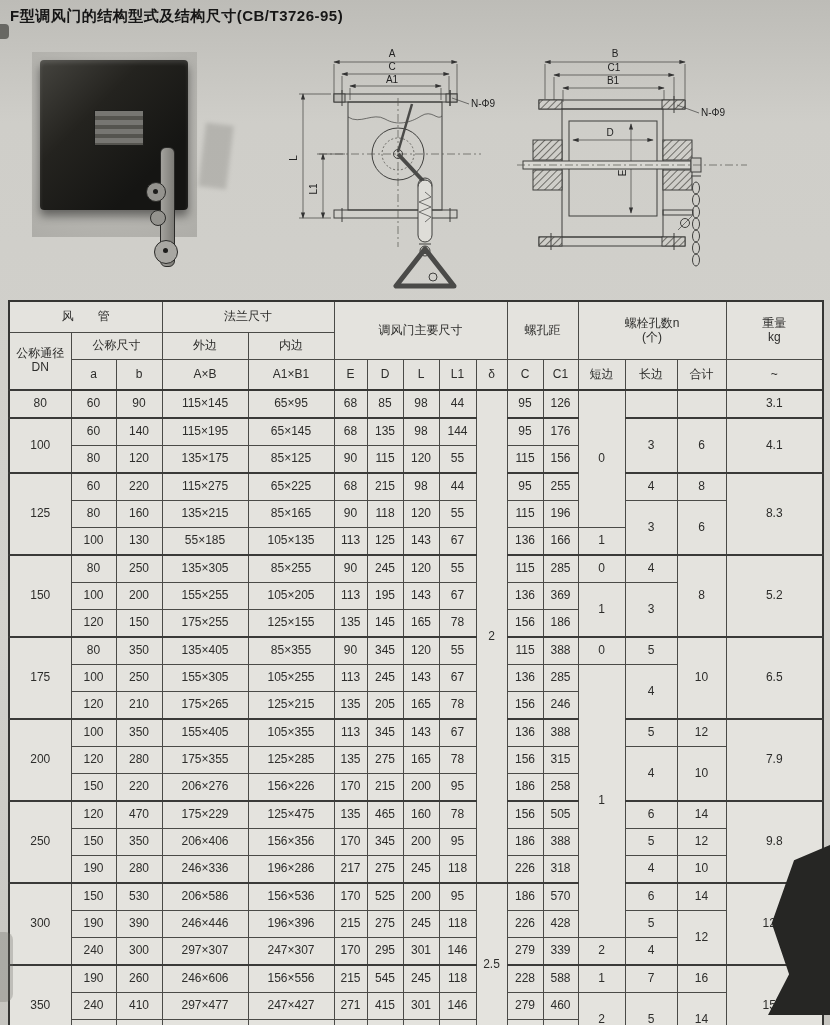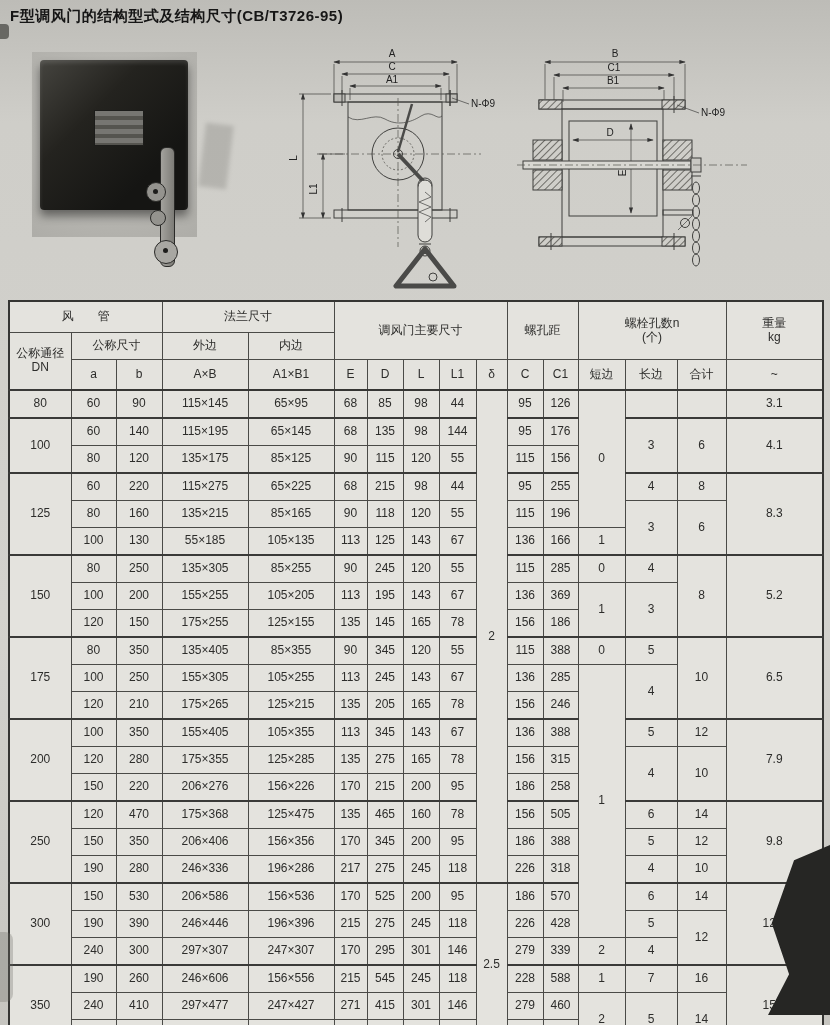--- a/index.html
+++ b/index.html
@@ -482,21 +482,21 @@
           <td>215</td>
           <td>200</td>
           <td>95</td>
           <td>186</td>
           <td>258</td>
         </tr>
         <tr class="grp">
           <td rowspan="3">250</td>
           <td>120</td>
           <td>470</td>
-          <td>175×368</td>
+          <td>175×229</td>
           <td>125×475</td>
           <td>135</td>
           <td>465</td>
           <td>160</td>
           <td>78</td>
           <td>156</td>
           <td>505</td>
           <td>6</td>
           <td>14</td>
           <td rowspan="3">9.8</td>

